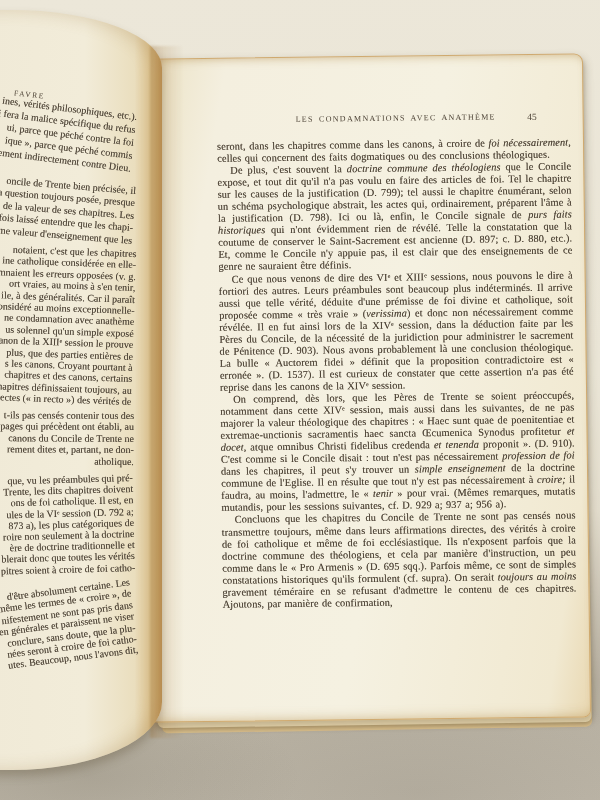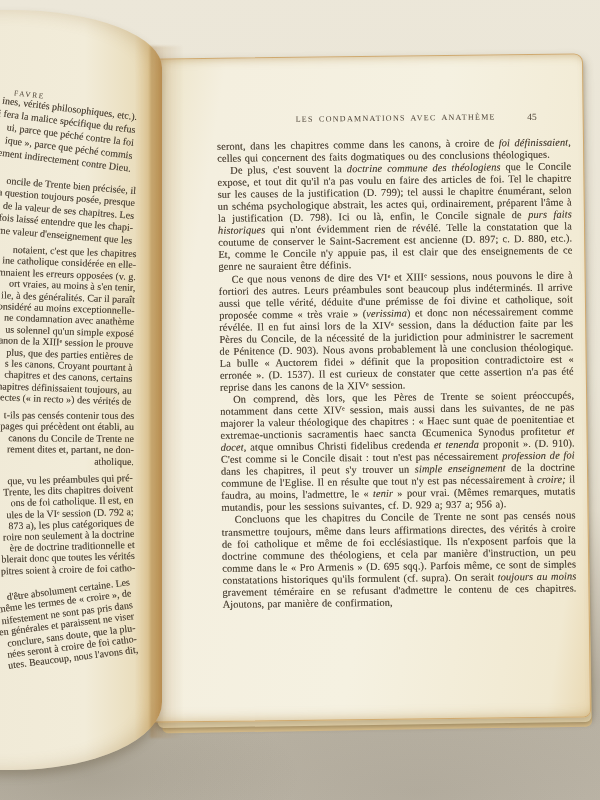--- a/index.html
+++ b/index.html
@@ -104,21 +104,21 @@
 
   <div class="under-page up2"></div>
   <div class="under-page up1"></div>
 
   <div class="right-page">
     <div class="rp-header">
       <span class="rh-text">LES CONDAMNATIONS AVEC ANATHÈME</span>
       <span class="page-num">45</span>
     </div>
     <div class="rp-body">
-        <p class="para no-indent"><span>seront, dans les chapitres comme dans les canons, à croire de </span><span class="it">foi définissaient</span><span>, celles qui concernent des faits dogmatiques ou des conclusions théologiques.</span></p>
+        <p class="para no-indent"><span>seront, dans les chapitres comme dans les canons, à croire de </span><span class="it">foi nécessairement</span><span>, celles qui concernent des faits dogmatiques ou des conclusions théologiques.</span></p>
         <p class="para"><span>De plus, c'est souvent la </span><span class="it">doctrine commune des théologiens</span><span> que le Concile expose, et tout dit qu'il n'a pas voulu en faire des articles de foi. Tel le chapitre sur les causes de la justification (D. 799); tel aussi le chapitre énumérant, selon un schéma psychologique abstrait, les actes qui, ordinairement, préparent l'âme à la justification (D. 798). Ici ou là, enfin, le Concile signale de </span><span class="it">purs faits historiques</span><span> qui n'ont évidemment rien de révélé. Telle la constatation que la coutume de conserver le Saint-Sacrement est ancienne (D. 897; c. D. 880, etc.). Et, comme le Concile n'y appuie pas, il est clair que des enseignements de ce genre ne sauraient être définis.</span></p>
         <p class="para"><span>Ce que nous venons de dire des VIᵉ et XIIIᵉ sessions, nous pouvons le dire à fortiori des autres. Leurs préambules sont beaucoup plus indéterminés. Il arrive aussi que telle vérité, déduite d'une prémisse de foi divine et catholique, soit proposée comme « très vraie » (</span><span class="it">verissima</span><span>) et donc non nécessairement comme révélée. Il en fut ainsi lors de la XIVᵉ session, dans la déduction faite par les Pères du Concile, de la nécessité de la juridiction pour administrer le sacrement de Pénitence (D. 903). Nous avons probablement là une conclusion théologique. La bulle « Auctorem fidei » définit que la proposition contradictoire est « erronée ». (D. 1537). Il est curieux de constater que cette assertion n'a pas été reprise dans les canons de la XIVᵉ session.</span></p>
         <p class="para"><span>On comprend, dès lors, que les Pères de Trente se soient préoccupés, notamment dans cette XIVᵉ session, mais aussi dans les suivantes, de ne pas majorer la valeur théologique des chapitres : « Haec sunt quae de poenitentiae et extremae-unctionis sacramentis haec sancta Œcumenica Synodus profitetur </span><span class="it">et docet</span><span>, atque omnibus Christi fidelibus credenda </span><span class="it">et tenenda</span><span> proponit ». (D. 910). C'est comme si le Concile disait : tout n'est pas nécessairement </span><span class="it">profession de foi</span><span> dans les chapitres, il peut s'y trouver un </span><span class="it">simple enseignement</span><span> de la doctrine commune de l'Eglise. Il en résulte que tout n'y est pas nécessairement à </span><span class="it">croire;</span><span> il faudra, au moins, l'admettre, le « </span><span class="it">tenir</span><span> » pour vrai. (Mêmes remarques, mutatis mutandis, pour les sessions suivantes, cf. D. 929 a; 937 a; 956 a).</span></p>
         <p class="para"><span>Concluons que les chapitres du Concile de Trente ne sont pas censés nous transmettre toujours, même dans leurs affirmations directes, des vérités à croire de foi catholique et même de foi ecclésiastique. Ils n'exposent parfois que la doctrine commune des théologiens, et cela par manière d'instruction, un peu comme dans le « Pro Armenis » (D. 695 sqq.). Parfois même, ce sont de simples constatations historiques qu'ils formulent (cf. supra). On serait </span><span class="it">toujours au moins</span><span> gravement téméraire en se refusant d'admettre le contenu de ces chapitres. Ajoutons, par manière de confirmation,</span></p>
       </div>
   </div>
 
   <div class="left-page">
     <div class="lp-header">FAVRE</div>
     <div class="lp-group g1">ines, vérités philosophiques, etc.).

